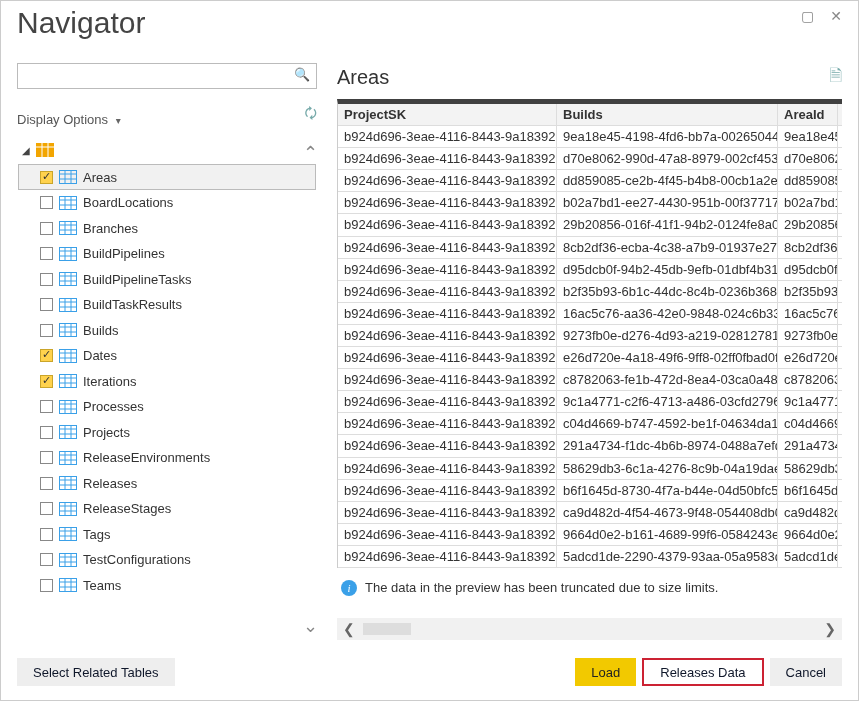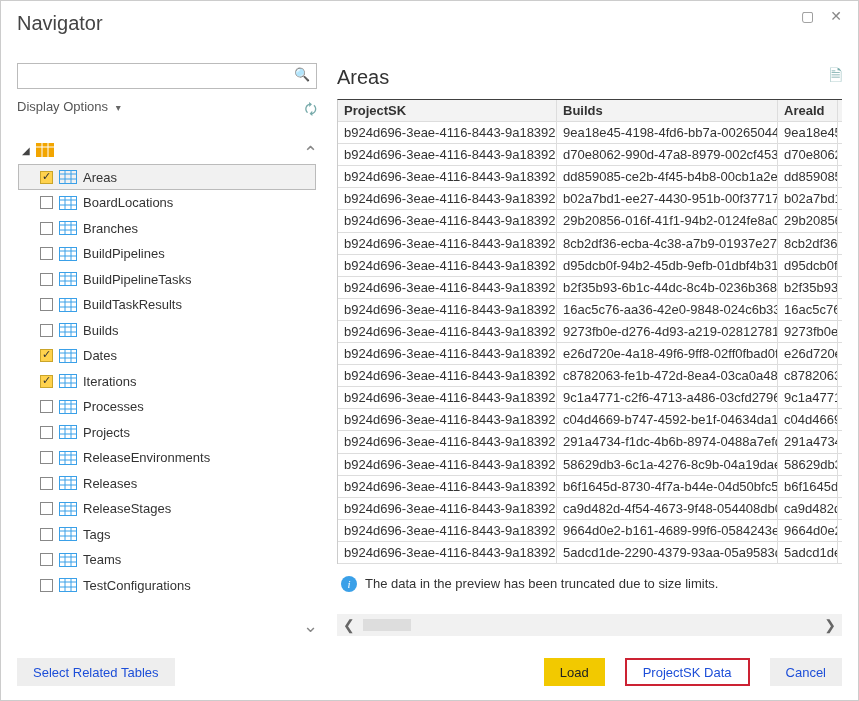--- a/index.html
+++ b/index.html
@@ -1,27 +1,27 @@
 <!DOCTYPE html>
 <html><head>
 <meta charset="utf-8">
 <style>
   *{box-sizing:border-box;font-family:"Segoe UI",Arial,sans-serif;font-size:13px;color:#333}
   body{margin:0;background:#fff}
   .window{width:859px;height:701px;border:1px solid #ccc;display:flex;flex-direction:column;position:relative}
   .titlebar{height:44px;display:flex;align-items:center;padding:0 16px;justify-content:space-between}
-  .title{font-size:20px;font-weight:300;color:#444}
+  .title{font-size:30px;font-weight:300;color:#444}
   .winbtns{display:flex;gap:16px;margin-top:-14px}
   .winbtns span{color:#888;font-size:14px;line-height:1}
   .body{flex:1;display:flex;padding:0 16px 0 16px;overflow:hidden;gap:20px}
   .left{width:300px;display:flex;flex-direction:column}
   .search{position:relative;margin:18px 0 10px}
   .search input{width:100%;height:26px;border:1px solid #bbb;padding:0 28px 0 8px}
   .search .sicon{position:absolute;right:6px;top:4px;color:#aab}
-  .dispopt{display:flex;align-items:flex-start;justify-content:space-between;height:28px}
+  .dispopt{display:flex;align-items:flex-end;justify-content:space-between;height:28px}
   .dispopt .lbl{color:#555}
   .dispopt .caret{font-size:10px;color:#666;margin-left:4px}
   .tree{flex:1;border:1px solid transparent;margin-top:8px;overflow:hidden;position:relative}
   .tree-inner{position:absolute;inset:0;overflow:hidden}
   .src{display:flex;align-items:center;height:28px;white-space:nowrap;overflow:hidden;text-overflow:ellipsis;gap:6px;padding-left:4px}
   .src .tri{font-size:10px;color:#444}
   .src .cube{display:inline-flex;width:18px;height:14px}
   .src .cube svg rect{fill:#f2a500}
   .src .cube svg line{stroke:#fff;stroke-width:1}
   .tbl{display:flex;align-items:center;height:25.5px;padding-left:22px;gap:6px;white-space:nowrap}
@@ -32,39 +32,39 @@
   .tblicon svg rect{fill:none;stroke:#3aa0e8;stroke-width:1}
   .tblicon svg line{stroke:#3aa0e8;stroke-width:1}
   .tbl.sel{background:#f1f1f1;border:1px solid #bbb;padding-left:21px;height:26px}
   .vscroll{position:absolute;right:-2px;top:6px;font-size:18px;color:#888}
   .vscroll.bot{top:auto;bottom:6px}
 
   .right{flex:1;display:flex;flex-direction:column;overflow:hidden;padding-top:18px}
   .rhead{display:flex;align-items:center;justify-content:space-between;height:28px}
   .rhead h2{margin:0;font-size:20px;font-weight:400;color:#333}
   .gearicon{color:#7aa;font-size:16px}
-  .grid{margin-top:8px;border-top:1px solid #404040;border-left:1px solid #ccc;font-size:12px;overflow:hidden}
+  .grid{margin-top:8px;border-top:5px solid #404040;border-left:1px solid #ccc;font-size:12px;overflow:hidden}
   .row{display:flex;height:22.1px;border-bottom:1px solid #ddd}
   .row.head{background:#f3f3f3;font-weight:600}
   .cell{border-right:1px solid #ddd;padding:3px 6px;white-space:nowrap;overflow:hidden;text-overflow:clip}
   .c1{width:219px}
   .c2{width:221px}
   .c3{width:60px}
   .trunc{display:flex;align-items:center;gap:8px;color:#666;padding:12px 4px}
   .iicon{width:16px;height:16px;border-radius:50%;background:#3aa0e8;color:#fff;display:inline-flex;align-items:center;justify-content:center;font-style:italic;font-family:Georgia,serif;font-size:11px}
   .hscroll{height:22px;background:#f1f1f1;display:flex;align-items:center;justify-content:space-between;padding:0 6px;margin-top:10px}
   .hscroll .arrow{color:#666;font-size:14px}
   .hscroll .thumb{flex:1;margin:0 8px;height:12px;background:#f1f1f1;position:relative}
   .hscroll .thumb:before{content:"";position:absolute;left:0;top:0;width:48px;height:100%;background:#ddd}
 
   .footer{height:56px;display:flex;align-items:center;justify-content:space-between;padding:0 16px}
-  .btn{height:28px;padding:0 16px;border:none;background:#eee;color:#1d4ed8;cursor:pointer}
+  .btn{height:28px;padding:0 16px;border:none;background:#eee;color:#0f172a;cursor:pointer}
   .btn.primary{background:#f2c900;color:#222}
   .btn.outlined{background:#fff;border:2px solid #c23}
-  .right-btns{display:flex;gap:20px;align-items:flex-end}
+  .right-btns{display:flex;gap:6px;align-items:flex-end}
   .refresh-sm{color:#7aa;font-size:14px}
 </style>
 </head>
 <body>
 
 <div class="window">
   <div class="titlebar">
     <div class="title">Navigator</div>
     <div class="winbtns">
       <span>▢</span>
@@ -300,34 +300,34 @@
                 <span class="cb"></span>
                 <span class="tblicon">
                   <svg viewBox="0 0 18 14">
                     <rect x="0.5" y="0.5" width="17" height="13"></rect>
                     <line x1="0" y1="4" x2="18" y2="4"></line>
                     <line x1="0" y1="9" x2="18" y2="9"></line>
                     <line x1="6" y1="0" x2="6" y2="14"></line>
                     <line x1="12" y1="0" x2="12" y2="14"></line>
                   </svg>
                 </span>
+                <span>TestConfigurations</span>
+              </div>
+              <div class="tbl">
+                <span class="cb"></span>
+                <span class="tblicon">
+                  <svg viewBox="0 0 18 14">
+                    <rect x="0.5" y="0.5" width="17" height="13"></rect>
+                    <line x1="0" y1="4" x2="18" y2="4"></line>
+                    <line x1="0" y1="9" x2="18" y2="9"></line>
+                    <line x1="6" y1="0" x2="6" y2="14"></line>
+                    <line x1="12" y1="0" x2="12" y2="14"></line>
+                  </svg>
+                </span>
                 <span>Teams</span>
-              </div>
-              <div class="tbl">
-                <span class="cb"></span>
-                <span class="tblicon">
-                  <svg viewBox="0 0 18 14">
-                    <rect x="0.5" y="0.5" width="17" height="13"></rect>
-                    <line x1="0" y1="4" x2="18" y2="4"></line>
-                    <line x1="0" y1="9" x2="18" y2="9"></line>
-                    <line x1="6" y1="0" x2="6" y2="14"></line>
-                    <line x1="12" y1="0" x2="12" y2="14"></line>
-                  </svg>
-                </span>
-                <span>TestConfigurations</span>
               </div>
             </div>
         </div>
         <span class="vscroll">⌃</span>
         <span class="vscroll bot">⌄</span>
       </div>
     </div>
 
     <div class="right">
       <div class="rhead">
@@ -450,17 +450,17 @@
         <span class="thumb"></span>
         <span class="arrow">❯</span>
       </div>
     </div>
   </div>
 
   <div class="footer">
     <button class="btn">Select Related Tables</button>
     <div class="right-btns">
       <button class="btn primary">Load</button>
-      <button class="btn outlined">ProjectSK Data</button>
+      <button class="btn outlined">Releases Data</button>
       <button class="btn">Cancel</button>
     </div>
   </div>
 </div>
 
 </body></html>

